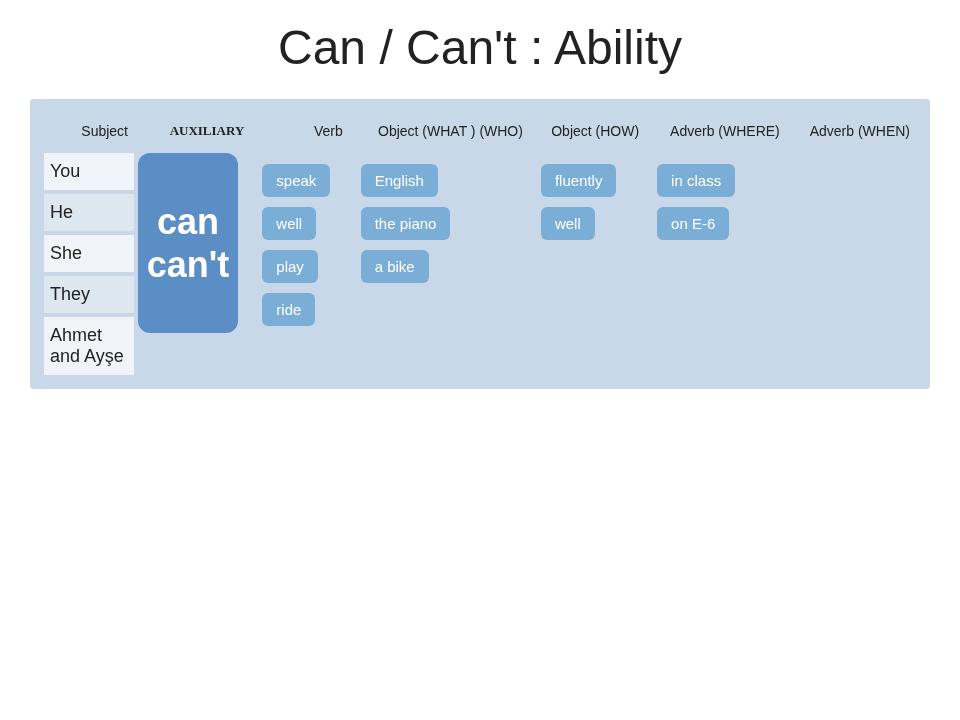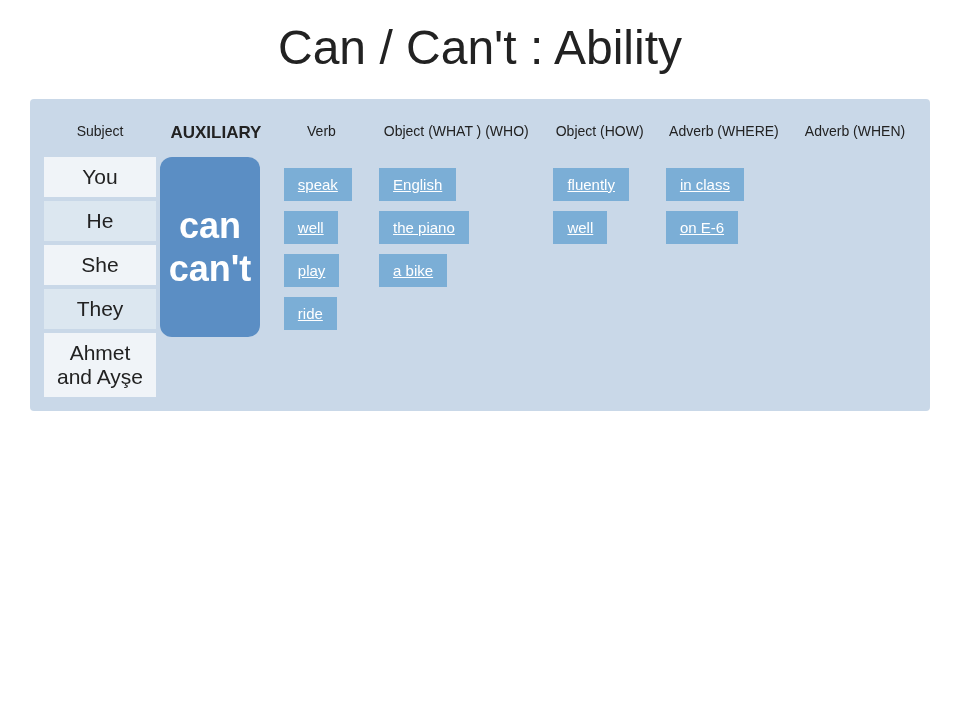--- a/index.html
+++ b/index.html
@@ -30,45 +30,45 @@
       width: 100%;
       border-collapse: separate;
       border-spacing: 4px;
     }
     thead tr th {
       background: #c9d8e8;
       color: #222;
       font-size: 14px;
       font-weight: normal;
       padding: 10px 6px;
-      text-align: center;
+      text-align: right;
       vertical-align: top;
     }
     thead tr th.auxiliary {
-      font-size: 17px;
+      font-size: 13px;
       font-weight: bold;
       text-transform: uppercase;
+      font-family: Liberation Serif, serif;
     }
     tbody tr td {
       background: #f0f4f8;
       padding: 8px 6px;
       vertical-align: top;
       font-size: 15px;
       color: #222;
     }
     tbody tr:nth-child(odd) td.subject-cell {
       background: #f0f4f8;
     }
     tbody tr:nth-child(even) td.subject-cell {
       background: #dce7f0;
     }
     .subject-cell {
-      font-size: 21px;
-      width: 112px;
-      text-align: center;
+      font-size: 18px;
+      width: 90px;
     }
     .auxiliary-cell {
       padding: 0;
       vertical-align: top;
     }
     .big-can-box {
       background: #5b8ec4;
       color: #fff;
       font-size: 36px;
       font-weight: bold;
@@ -82,27 +82,26 @@
       padding: 10px;
       line-height: 1.2;
     }
     .verb-cell, .object-cell, .adverb-how-cell, .adverb-where-cell, .adverb-when-cell {
       vertical-align: top;
     }
     .pill {
       display: inline-block;
       background: #7baed6;
       color: #fff;
-      border-radius: 0;
+      border-radius: 6px;
       padding: 8px 14px;
       font-size: 15px;
       font-weight: normal;
       margin: 3px 2px;
       white-space: nowrap;
-      text-decoration: underline;
     }
     .pill-container {
       display: flex;
       flex-direction: column;
       gap: 4px;
       align-items: flex-start;
     }
     .merged-cell {
       background: #c9d8e8;
     }

